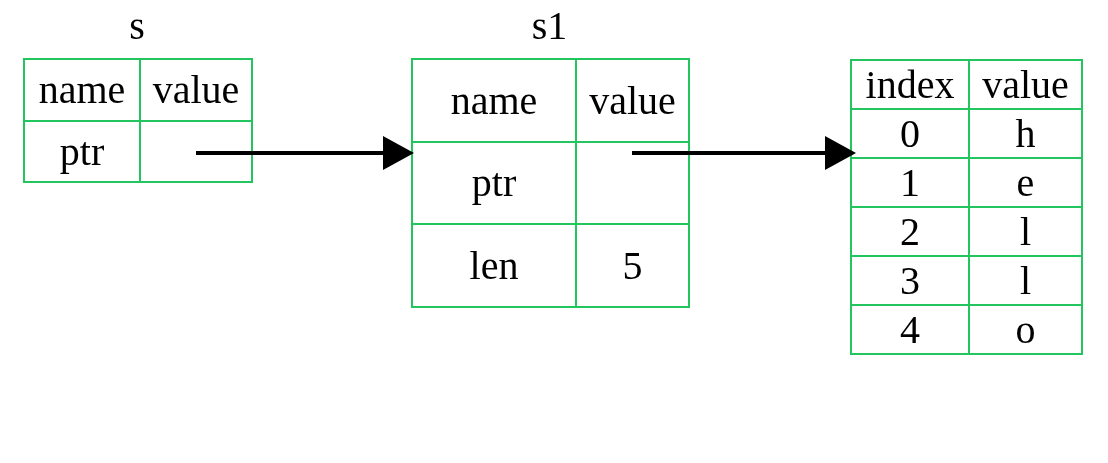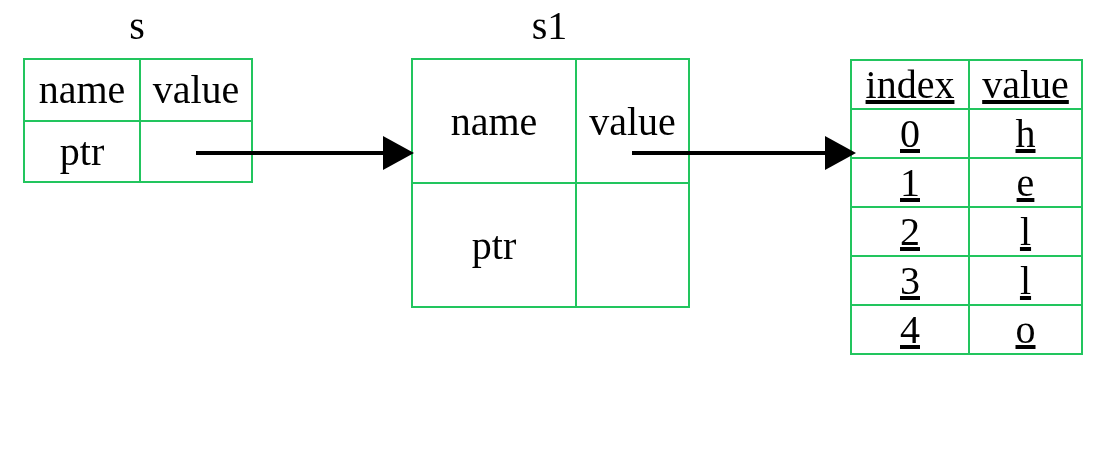--- a/index.html
+++ b/index.html
@@ -31,21 +31,21 @@
   .tbl-title {
     position: absolute;
     text-align: center;
     line-height: 52px;
     height: 52px;
   }
   #tbl-s      { left: 23px;  top: 58px; width: 228px; height: 125px; }
   #title-s    { left: 23px;  top: 0px;  width: 228px; }
   #tbl-s1     { left: 411px; top: 58px; width: 277px; height: 250px; }
   #title-s1   { left: 411px; top: 0px;  width: 277px; }
-  #tbl-heap   { left: 850px; top: 59px; width: 231px; height: 268px; text-decoration: underline; }
+  #tbl-heap   { left: 850px; top: 59px; width: 231px; height: 268px; }
   #arrow-layer {
     position: absolute;
     left: 0; top: 0;
     width: 1108px; height: 463px;
     pointer-events: none;
   }
 </style>
 </head>
 <body>
 
@@ -76,20 +76,24 @@
         <col style="width:113px">
       </colgroup>
     <tbody>
         <tr>
       <th>name</th>
       <th>value</th>
     </tr>
     <tr>
       <td>ptr</td>
       <td></td>
+    </tr>
+    <tr>
+      <td>len</td>
+      <td>5</td>
     </tr>
   </tbody>
     </table>
 
   <table class="tbl" id="tbl-heap">
     <colgroup>
         <col style="width:118px">
         <col style="width:113px">
       </colgroup>
     <tbody>

